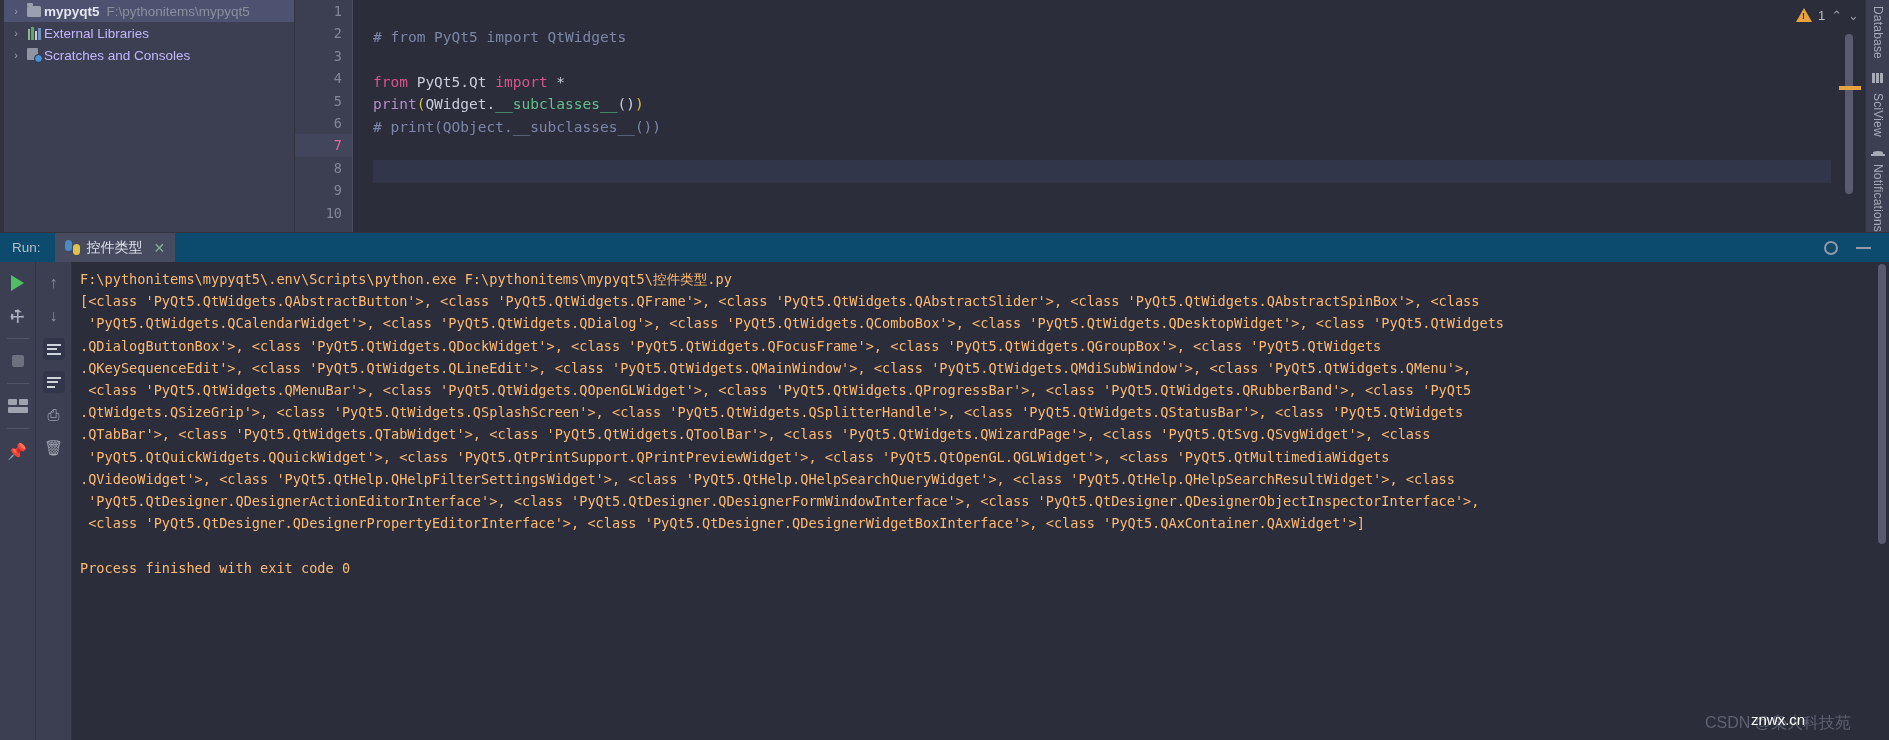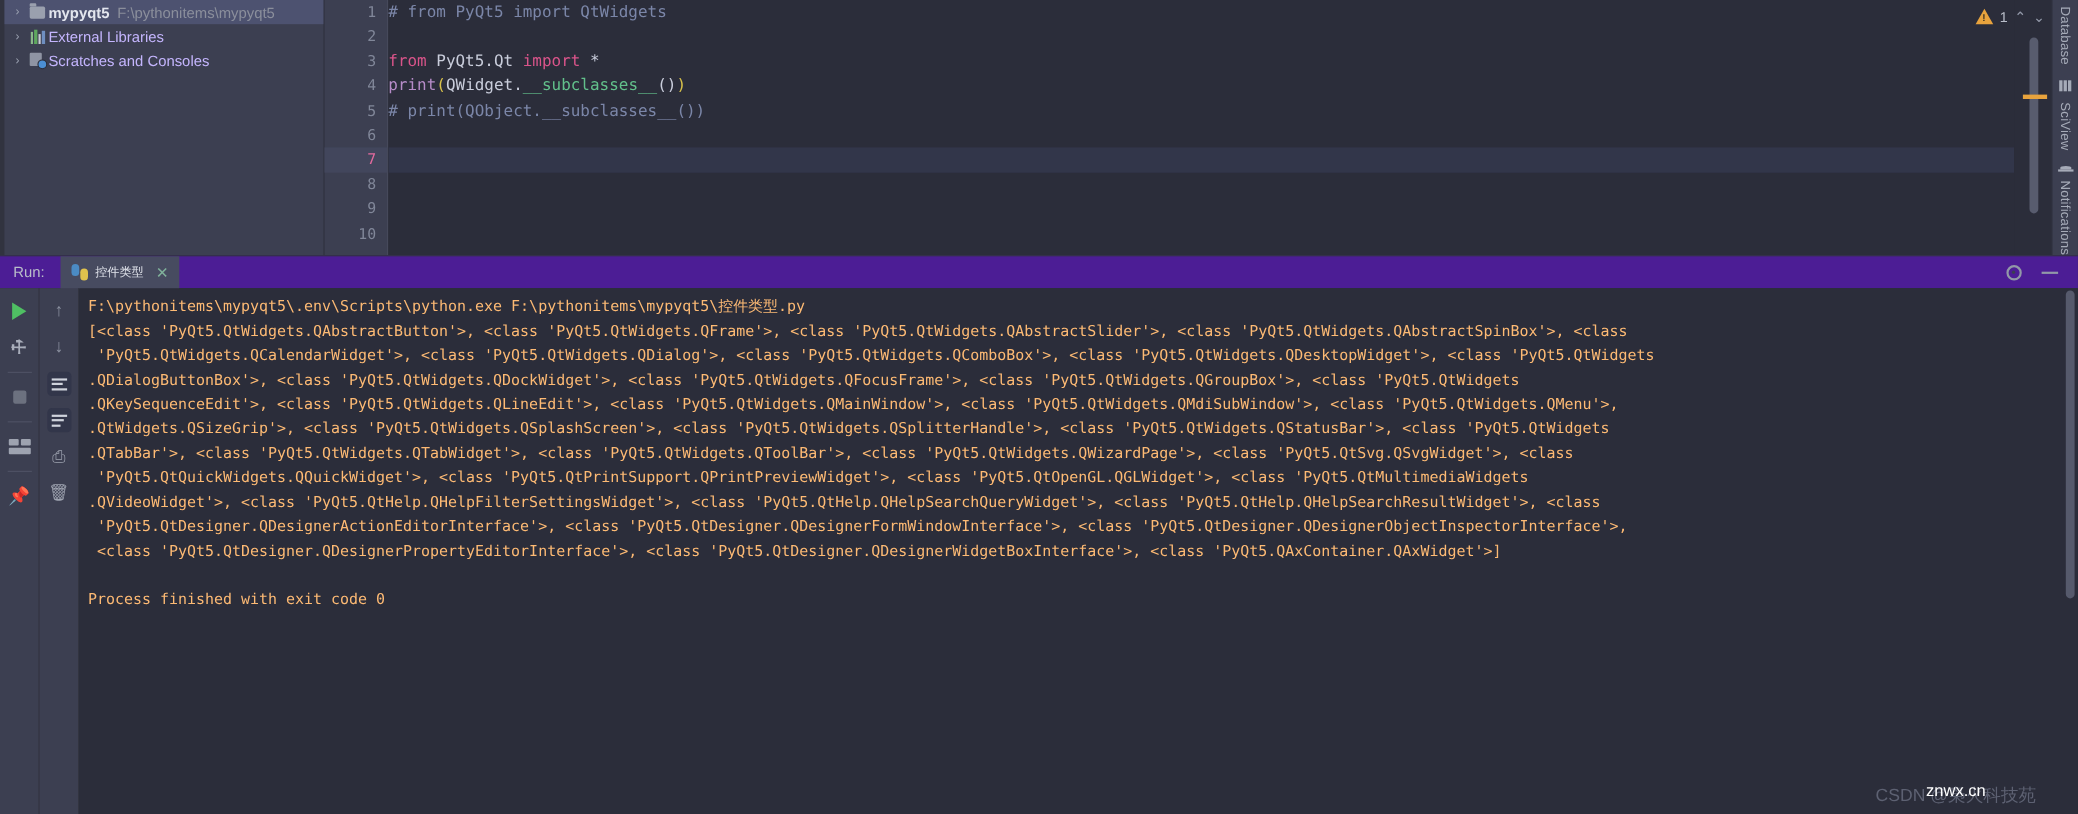--- a/index.html
+++ b/index.html
@@ -64,21 +64,21 @@
     padding-top: 0px; border-right: 1px solid #4a4d5e;
   }
   .gutter .gline {
     height: 22.4px; line-height: 22.4px; text-align: right; padding-right: 10px;
     color: #818799; font-family: "DejaVu Sans Mono", monospace; font-size: 13.5px;
   }
   .gutter .gline.current { color: #e36a9e; background: #42465c; }
   .code-area {
     flex:1; position:relative; background:#2b2d3a; min-width:0;
     font-family: "DejaVu Sans Mono", monospace; font-size: 14.5px;
-    padding-left: 0; overflow:hidden;
+    padding-left: 20px; overflow:hidden;margin-top:26px;
   }
   .code-line { height: 22.4px; line-height: 22.4px; white-space: pre; }
   .code-line.current { background: #32364a; }
   .tok-comment { color: #7b86a8; }
   .tok-kw { color: #d9548a; }
   .tok-plain { color: #c9cddb; }
   .tok-fn { color: #b68cc8; }
   .tok-green { color: #62c08b; }
   .tok-paren { color: #d7c04a; }
 
@@ -114,33 +114,33 @@
   .vicon-bars { display:flex; gap:1.5px; margin-top:4px; }
   .vicon-bars i { display:block;width:2.5px;height:10px;background:#a6abb8; }
   .bell {
     width:10px;height:10px;border-radius:50% 50% 0 0;background:#a6abb8;position:relative;margin-top:4px;
   }
   .bell:after { content:""; position:absolute; left:-2px; bottom:-2px; width:14px; height:2px; background:#a6abb8; }
 
   
   .run-panel { flex:1; display:flex; flex-direction:column; background:#2b2d3a; }
   .run-header {
-    height: 30px; background:#4c1d95; display:flex; align-items:center;
+    height: 30px; background:#0c4a6e; display:flex; align-items:center;
     border-top:1px solid #31333f; position:relative;
   }
   .run-title { color:#b9bdc9; font-size:13.5px; margin-left:12px; margin-right:14px; }
   .run-tab {
     display:flex; align-items:center; gap:7px; height:30px; padding:0 10px 0 10px;
     background:#474b60;
   }
   .py-ico { width:15px;height:15px;position:relative; }
   .py-ico .a, .py-ico .b { position:absolute; width:7px; height:11px; border-radius:4px; }
   .py-ico .a { background:#4b8bc4; left:0; top:0; }
   .py-ico .b { background:#e0c24d; right:0; bottom:0; }
-  .tab-label { color:#dfe2ea; font-size:11px; }
+  .tab-label { color:#dfe2ea; font-size:14px; }
   .tab-close { color:#7fb09a; font-size:14px; margin-left:4px; }
   .run-header-right { margin-left:auto; display:flex; align-items:center; gap:18px; padding-right:18px; }
   .gear {
     width:14px;height:14px;border-radius:50%;border:2.5px solid #9298a8;position:relative;
   }
   .gear:after { content:""; position:absolute; left:3px; top:3px; width:3px;height:3px;background:#3c3f51;border-radius:50%; }
   .minus { width:15px;height:2px;background:#9298a8; }
 
   .run-body { flex:1; display:flex; position:relative; min-height:0; }
   .run-tools {
@@ -361,20 +361,21 @@
 
       <div class="console" id="console">
         <div class="console-scroll">
           <div class="thumb"></div>
         </div>
       <div class="cline">F:\pythonitems\mypyqt5\.env\Scripts\python.exe F:\pythonitems\mypyqt5\控件类型.py</div>
           <div class="cline">[&lt;class 'PyQt5.QtWidgets.QAbstractButton'&gt;, &lt;class 'PyQt5.QtWidgets.QFrame'&gt;, &lt;class 'PyQt5.QtWidgets.QAbstractSlider'&gt;, &lt;class 'PyQt5.QtWidgets.QAbstractSpinBox'&gt;, &lt;class</div>
           <div class="cline"> 'PyQt5.QtWidgets.QCalendarWidget'&gt;, &lt;class 'PyQt5.QtWidgets.QDialog'&gt;, &lt;class 'PyQt5.QtWidgets.QComboBox'&gt;, &lt;class 'PyQt5.QtWidgets.QDesktopWidget'&gt;, &lt;class 'PyQt5.QtWidgets</div>
           <div class="cline">.QDialogButtonBox'&gt;, &lt;class 'PyQt5.QtWidgets.QDockWidget'&gt;, &lt;class 'PyQt5.QtWidgets.QFocusFrame'&gt;, &lt;class 'PyQt5.QtWidgets.QGroupBox'&gt;, &lt;class 'PyQt5.QtWidgets</div>
           <div class="cline">.QKeySequenceEdit'&gt;, &lt;class 'PyQt5.QtWidgets.QLineEdit'&gt;, &lt;class 'PyQt5.QtWidgets.QMainWindow'&gt;, &lt;class 'PyQt5.QtWidgets.QMdiSubWindow'&gt;, &lt;class 'PyQt5.QtWidgets.QMenu'&gt;,</div>
+          <div class="cline"> &lt;class 'PyQt5.QtWidgets.QMenuBar'&gt;, &lt;class 'PyQt5.QtWidgets.QOpenGLWidget'&gt;, &lt;class 'PyQt5.QtWidgets.QProgressBar'&gt;, &lt;class 'PyQt5.QtWidgets.QRubberBand'&gt;, &lt;class 'PyQt5</div>
           <div class="cline">.QtWidgets.QSizeGrip'&gt;, &lt;class 'PyQt5.QtWidgets.QSplashScreen'&gt;, &lt;class 'PyQt5.QtWidgets.QSplitterHandle'&gt;, &lt;class 'PyQt5.QtWidgets.QStatusBar'&gt;, &lt;class 'PyQt5.QtWidgets</div>
           <div class="cline">.QTabBar'&gt;, &lt;class 'PyQt5.QtWidgets.QTabWidget'&gt;, &lt;class 'PyQt5.QtWidgets.QToolBar'&gt;, &lt;class 'PyQt5.QtWidgets.QWizardPage'&gt;, &lt;class 'PyQt5.QtSvg.QSvgWidget'&gt;, &lt;class</div>
           <div class="cline"> 'PyQt5.QtQuickWidgets.QQuickWidget'&gt;, &lt;class 'PyQt5.QtPrintSupport.QPrintPreviewWidget'&gt;, &lt;class 'PyQt5.QtOpenGL.QGLWidget'&gt;, &lt;class 'PyQt5.QtMultimediaWidgets</div>
           <div class="cline">.QVideoWidget'&gt;, &lt;class 'PyQt5.QtHelp.QHelpFilterSettingsWidget'&gt;, &lt;class 'PyQt5.QtHelp.QHelpSearchQueryWidget'&gt;, &lt;class 'PyQt5.QtHelp.QHelpSearchResultWidget'&gt;, &lt;class</div>
           <div class="cline"> 'PyQt5.QtDesigner.QDesignerActionEditorInterface'&gt;, &lt;class 'PyQt5.QtDesigner.QDesignerFormWindowInterface'&gt;, &lt;class 'PyQt5.QtDesigner.QDesignerObjectInspectorInterface'&gt;,</div>
           <div class="cline"> &lt;class 'PyQt5.QtDesigner.QDesignerPropertyEditorInterface'&gt;, &lt;class 'PyQt5.QtDesigner.QDesignerWidgetBoxInterface'&gt;, &lt;class 'PyQt5.QAxContainer.QAxWidget'&gt;]</div>
           <div class="cline">&nbsp;</div>
           <div class="cline">Process finished with exit code 0</div>
         </div>
 

